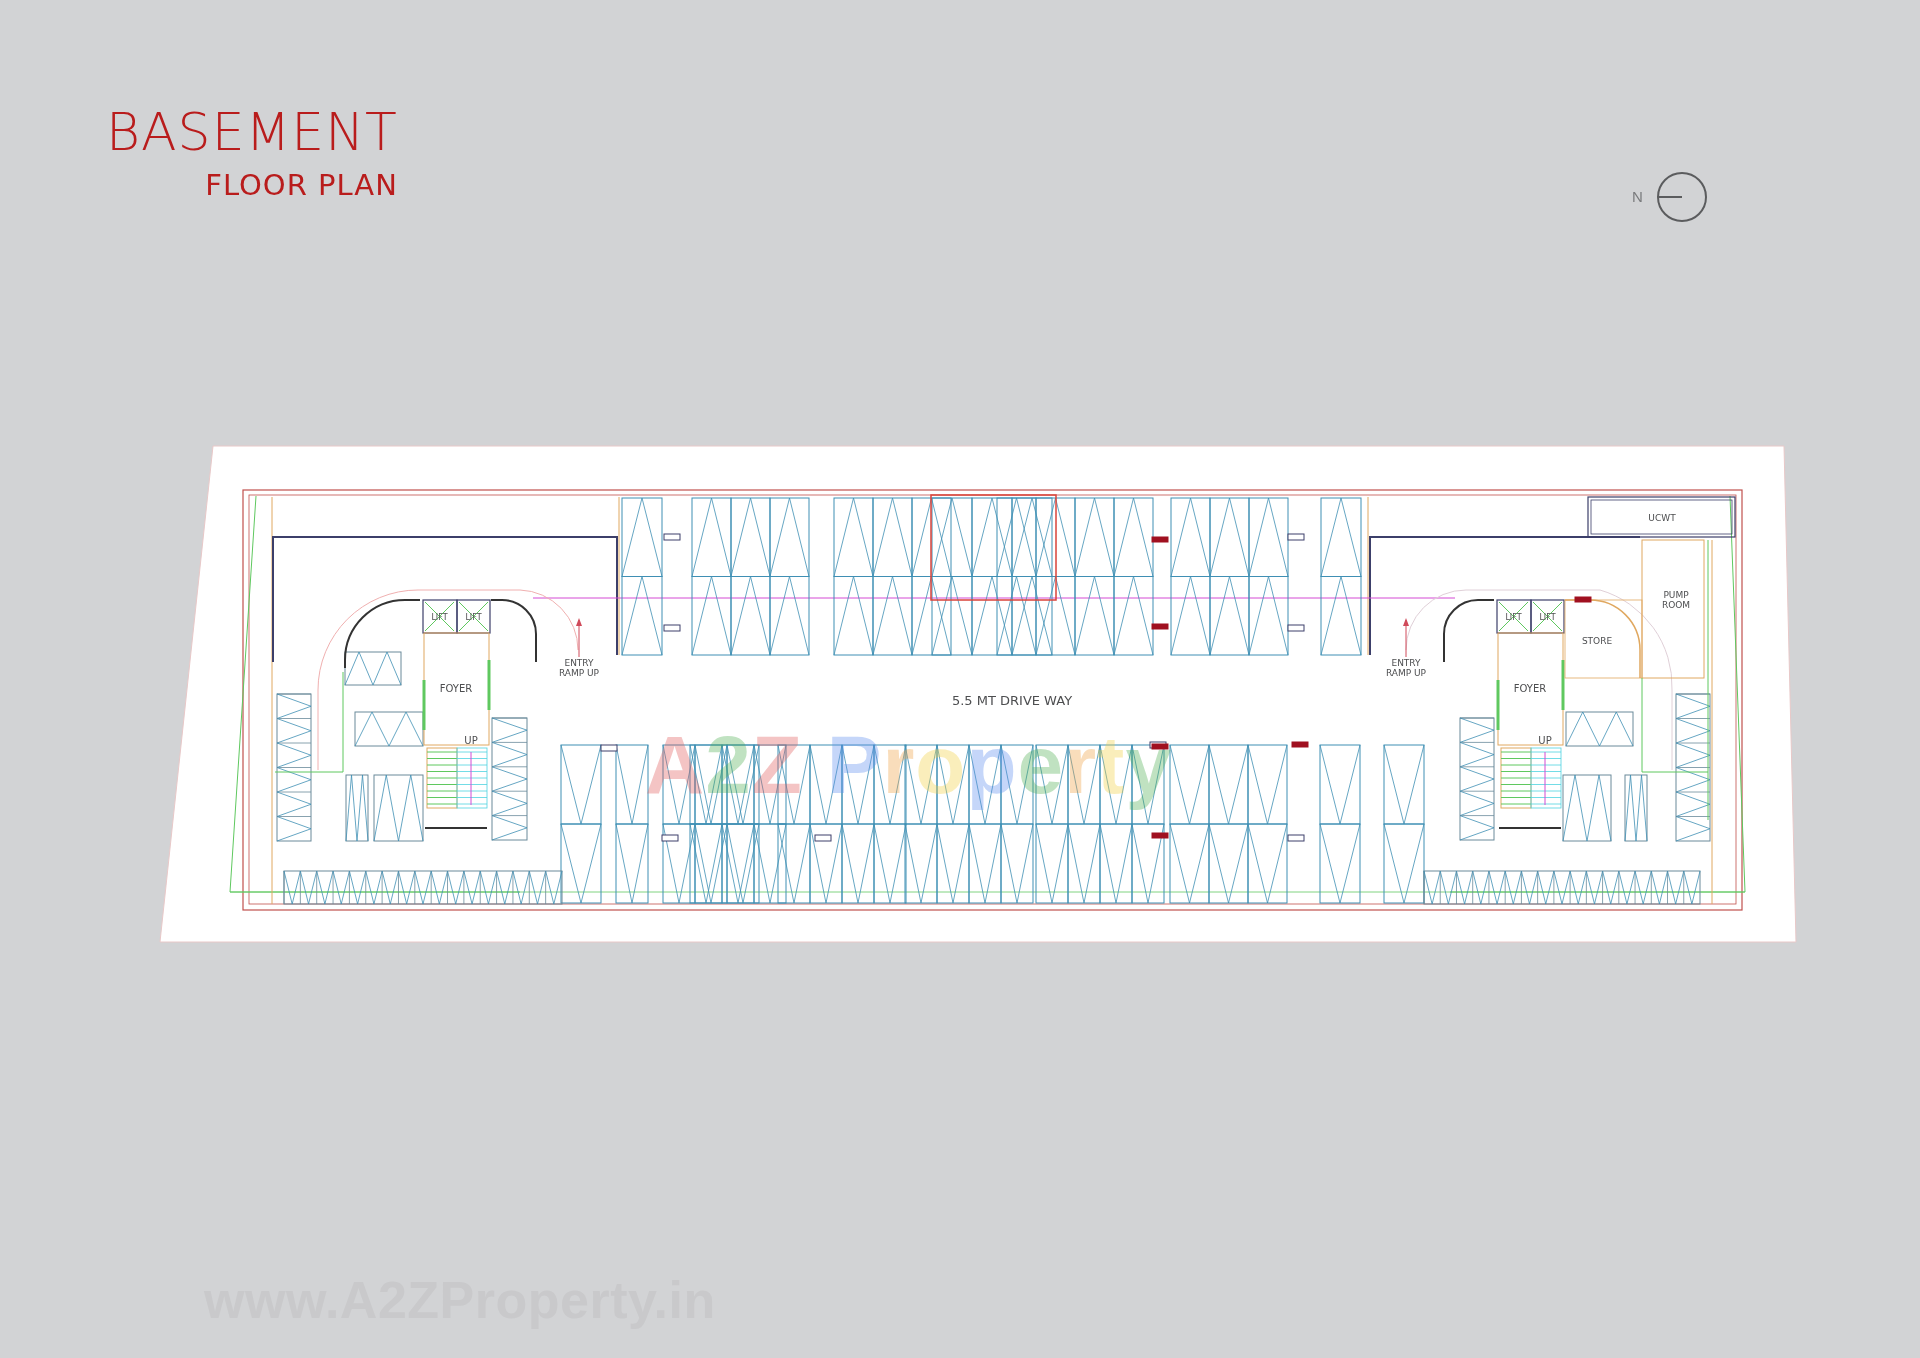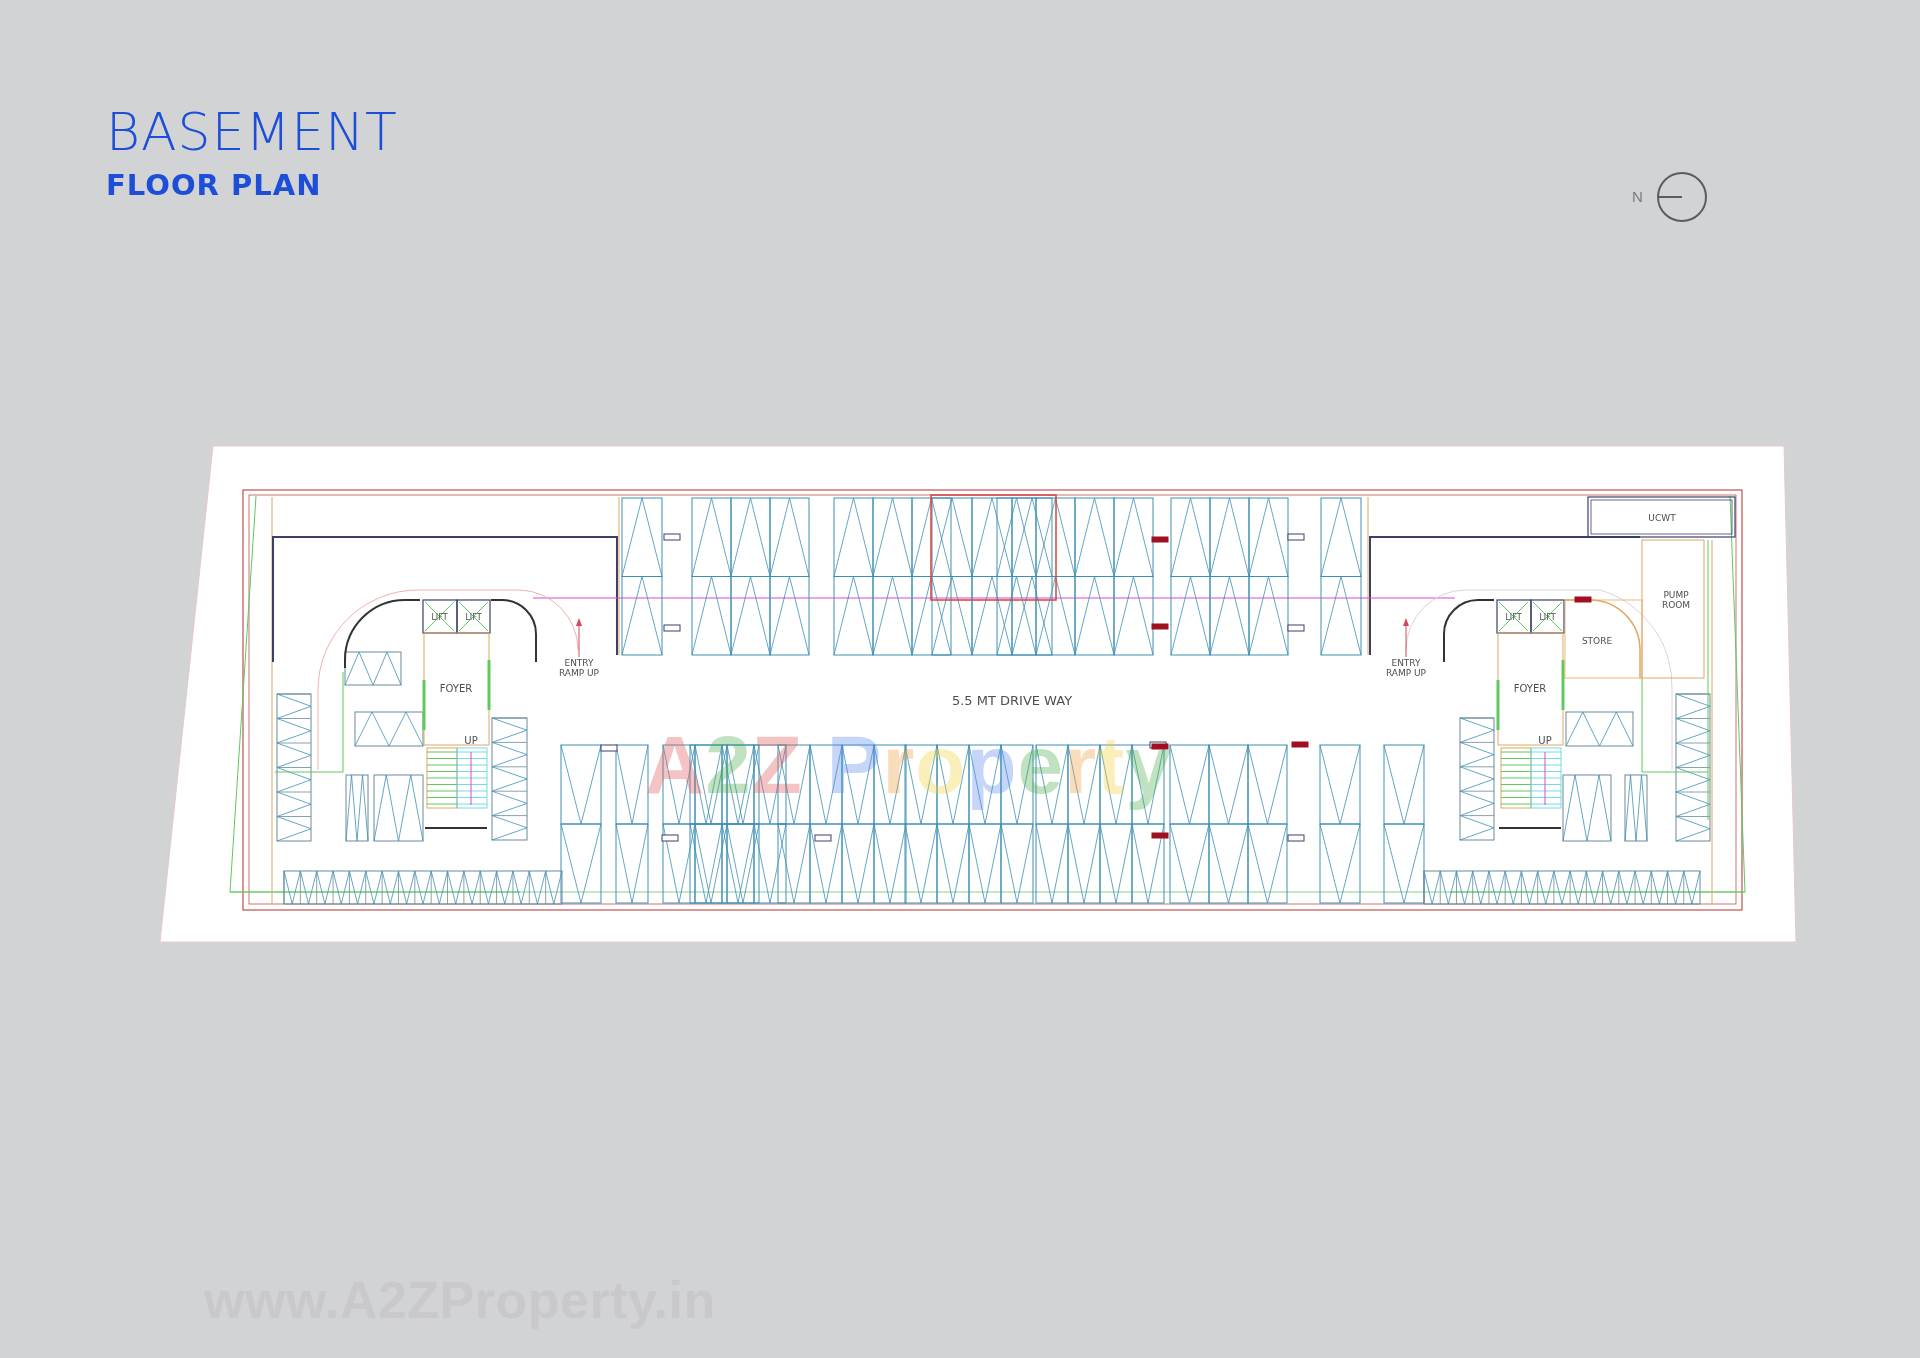--- a/index.html
+++ b/index.html
@@ -1,28 +1,29 @@
 <!DOCTYPE html>
 <html><head>
 <meta charset="utf-8">
 <style>
   html, body { margin: 0; padding: 0; }
   body {
     width: 1920px; height: 1358px; overflow: hidden;
     background: #d2d3d5; position: relative;
     font-family: "DejaVu Sans", sans-serif;
   }
-  .title-block { position: absolute; left: 106px; top: 104px; color: #1d4ed8; }
+  .title-block { position: absolute; left: 106px; top: 104px; color: #b91c1c; }
   .title-main {
     font-size: 52px; font-weight: 300; letter-spacing: 1px; line-height: 56px;
     font-family: "DejaVu Sans", sans-serif; -webkit-text-stroke: 0;
   }
   .title-sub {
-    font-size: 29px; font-weight: 700; letter-spacing: 1px; margin-top: 8px;
+    font-size: 29px; font-weight: 400; letter-spacing: 1px; margin-top: 8px;
     font-family: "DejaVu Sans", sans-serif;
+    text-align: right;
   }
   .north {
     position: absolute; left: 1630px; top: 170px; width: 80px; height: 56px;
   }
   .north-label {
     position: absolute; left: 2px; top: 18px; font-size: 15px; color: #7a7b7d;
     font-family: "Liberation Sans", sans-serif;
   }
   .plan-svg { position: absolute; left: 0; top: 0; }
   .url-watermark {

